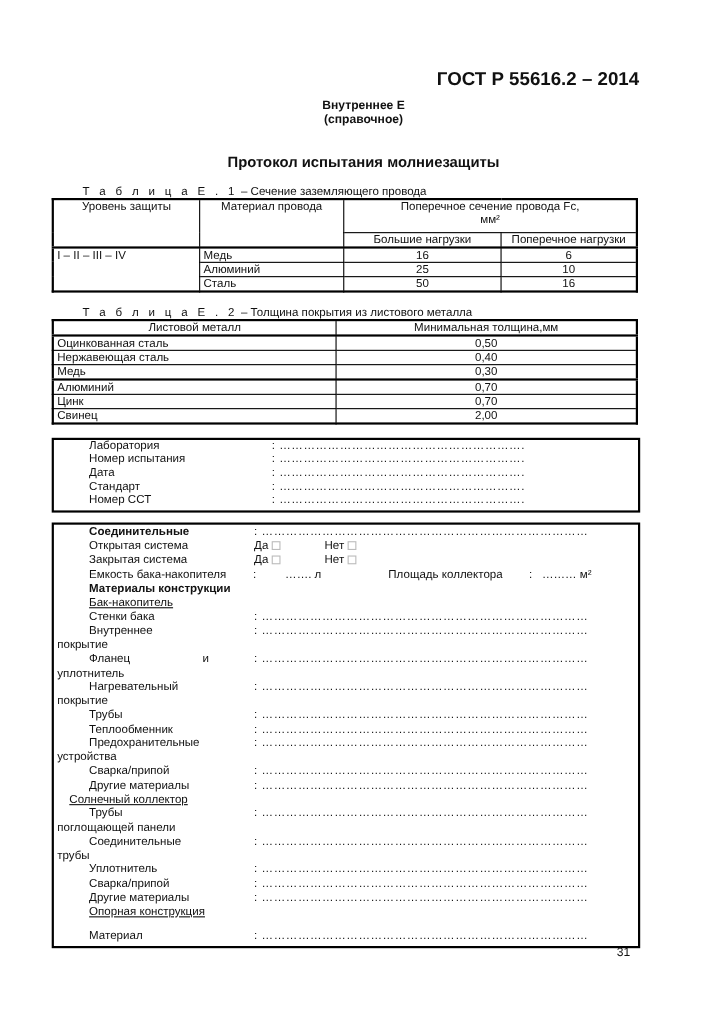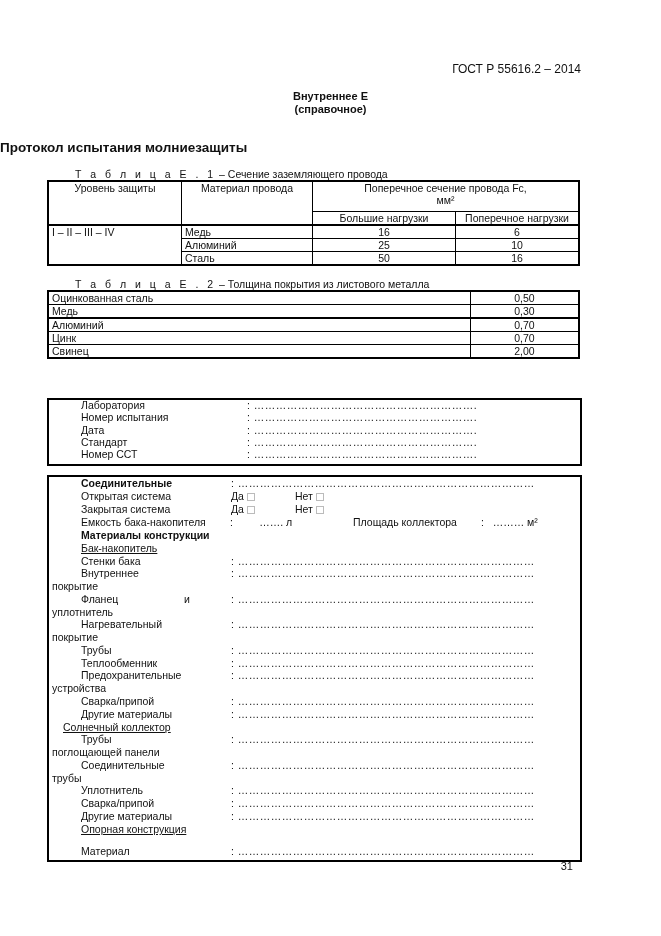--- a/index.html
+++ b/index.html
@@ -1,20 +1,20 @@
 <!DOCTYPE html>
 <html><head>
 <meta charset="utf-8">
 <style>
   html,body{margin:0;padding:0;background:#fff;}
   body{width:661px;height:936px;position:relative;font-family:"Liberation Sans",sans-serif;color:#111;font-size:10.5px;overflow:hidden;}
   .abs{position:absolute;}
-  .hdr{right:80px;top:62px;font-weight:normal;font-size:12px;text-align:right;}
+  .hdr{right:80px;top:62px;font-weight:bold;font-size:17px;text-align:right;}
   .app{left:0;width:661px;text-align:center;font-weight:bold;font-size:11px;line-height:13px;}
-  .title{left:0;width:661px;font-weight:bold;font-size:13.5px;top:140px;}
+  .title{left:0;width:661px;text-align:center;font-weight:bold;font-size:13.5px;top:140px;}
   .cap{font-size:10.5px;}
   .cap .sp{letter-spacing:3px;}
   table{border-collapse:collapse;position:absolute;}
   td{padding:0 3px;font-size:10.5px;line-height:12px;vertical-align:top;}
   .t1{left:47px;top:180px;width:533px;border:2px solid #000;}
   .t1 td{border:1px solid #000;}
   .c{text-align:center;}
   .t2{left:47px;top:290px;width:533px;border:2px solid #000;}
   .t2 td{border-left:1px solid #000;border-right:1px solid #000;border-bottom:1px solid #000;height:12px;}
   .box{border:2px solid #000;}
@@ -60,23 +60,31 @@
     <td>Сталь</td>
     <td class="c">50</td>
     <td class="c">16</td>
   </tr>
 </tbody>
   </table>
 
 <div class="abs cap" style="left:75px;top:278px"><span class="sp">Т а б л и ц а   Е . 2</span><span> – Толщина покрытия из листового металла</span></div>
 <table class="t2">
   <tbody>
+      <tr style="border-bottom:2px solid #000">
+    <td class="c" style="width:250px">Листовой металл</td>
+    <td class="c">Минимальная толщина,мм</td>
+  </tr>
   <tr>
         <td>Оцинкованная сталь</td>
         <td class="c">0,50</td>
+      </tr>
+  <tr>
+        <td>Нержавеющая сталь</td>
+        <td class="c">0,40</td>
       </tr>
   <tr style="border-bottom:2px solid #000">
         <td>Медь</td>
         <td class="c">0,30</td>
       </tr>
   <tr>
         <td>Алюминий</td>
         <td class="c">0,70</td>
       </tr>
   <tr>

